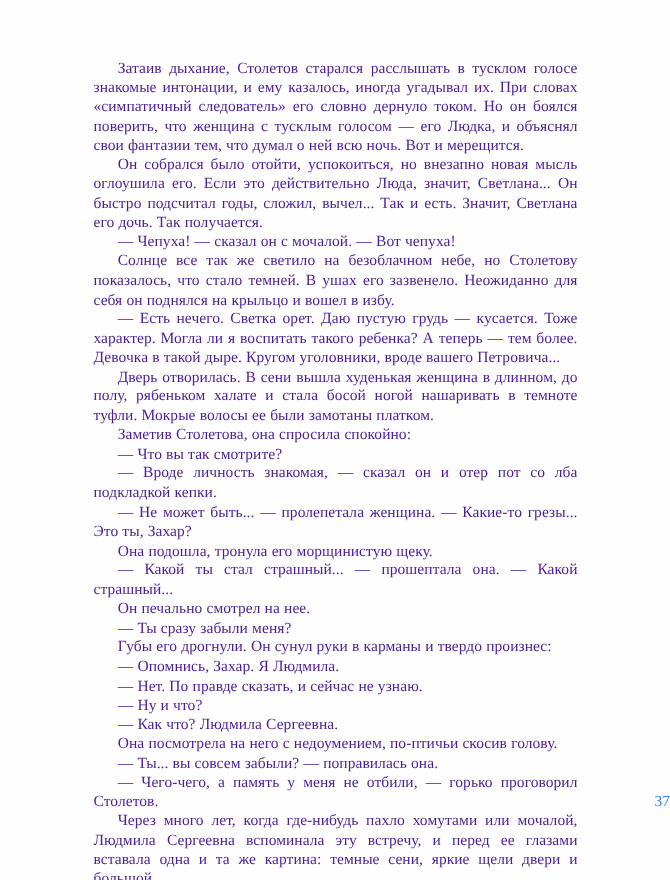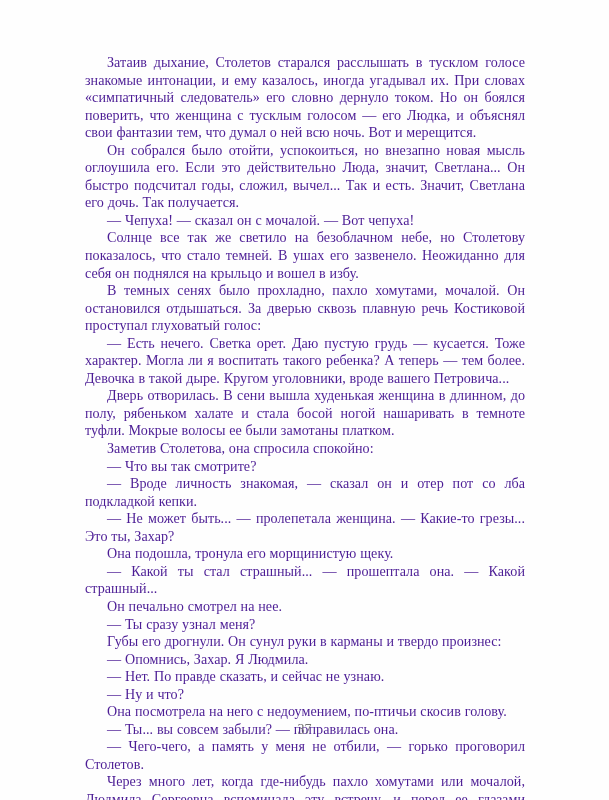--- a/index.html
+++ b/index.html
@@ -33,51 +33,51 @@
     letter-spacing: 0.05px;
     word-spacing: 0.2px;
     -webkit-font-smoothing: antialiased;
   }
   p.para:last-child { text-align: justify; }
   #page-number {
     position: absolute;
     left: 0;
     right: 0;
     top: 722px;
-    text-align: center;
+    text-align: right;
     font-size: 14px;
-    color: #737373;
+    color: #3b82f6;
     font-family: "Liberation Serif", "DejaVu Serif", serif;
   }
 </style>
 </head>
 <body>
 
 <div id="page">
 
   <div id="text-block">
     <p class="para">Затаив дыхание, Столетов старался расслышать в тусклом голосе знакомые интонации, и ему казалось, иногда угадывал их. При словах «симпатичный следователь» его словно дернуло током. Но он боялся поверить, что женщина с тусклым голосом — его Людка, и объяснял свои фантазии тем, что думал о ней всю ночь. Вот и мерещится.</p>
     <p class="para">Он собрался было отойти, успокоиться, но внезапно новая мысль оглоушила его. Если это действительно Люда, значит, Светлана... Он быстро подсчитал годы, сложил, вычел... Так и есть. Значит, Светлана его дочь. Так получается.</p>
     <p class="para">— Чепуха! — сказал он с мочалой. — Вот чепуха!</p>
     <p class="para">Солнце все так же светило на безоблачном небе, но Столетову показалось, что стало темней. В ушах его зазвенело. Неожиданно для себя он поднялся на крыльцо и вошел в избу.</p>
-    <p class="para">В темных сенях было прохладно, пахло хомутами, мочалой. Он остановился отдышаться. За дверью сквозь плавную речь Костиковой проступал глуховатый голос:</p>
     <p class="para">— Есть нечего. Светка орет. Даю пустую грудь — кусается. Тоже характер. Могла ли я воспитать такого ребенка? А теперь — тем более. Девочка в такой дыре. Кругом уголовники, вроде вашего Петровича...</p>
     <p class="para">Дверь отворилась. В сени вышла худенькая женщина в длинном, до полу, рябеньком халате и стала босой ногой нашаривать в темноте туфли. Мокрые волосы ее были замотаны платком.</p>
     <p class="para">Заметив Столетова, она спросила спокойно:</p>
     <p class="para">— Что вы так смотрите?</p>
     <p class="para">— Вроде личность знакомая, — сказал он и отер пот со лба подкладкой кепки.</p>
     <p class="para">— Не может быть... — пролепетала женщина. — Какие-то грезы... Это ты, Захар?</p>
     <p class="para">Она подошла, тронула его морщинистую щеку.</p>
     <p class="para">— Какой ты стал страшный... — прошептала она. — Какой страшный...</p>
     <p class="para">Он печально смотрел на нее.</p>
-    <p class="para">— Ты сразу узнал меня?</p>
+    <p class="para">— Ты сразу забыли меня?</p>
     <p class="para">Губы его дрогнули. Он сунул руки в карманы и твердо произнес:</p>
     <p class="para">— Опомнись, Захар. Я Людмила.</p>
     <p class="para">— Нет. По правде сказать, и сейчас не узнаю.</p>
     <p class="para">— Ну и что?</p>
+    <p class="para">— Как что? Людмила Сергеевна.</p>
     <p class="para">Она посмотрела на него с недоумением, по-птичьи скосив голову.</p>
     <p class="para">— Ты... вы совсем забыли? — поправилась она.</p>
     <p class="para">— Чего-чего, а память у меня не отбили, — горько проговорил Столетов.</p>
     <p class="para">Через много лет, когда где-нибудь пахло хомутами или мочалой, Людмила Сергеевна вспоминала эту встречу, и перед ее глазами вставала одна и та же картина: темные сени, яркие щели двери и большой,</p>
   </div>
 
   <div id="page-number">37</div>
 
 </div>
 

